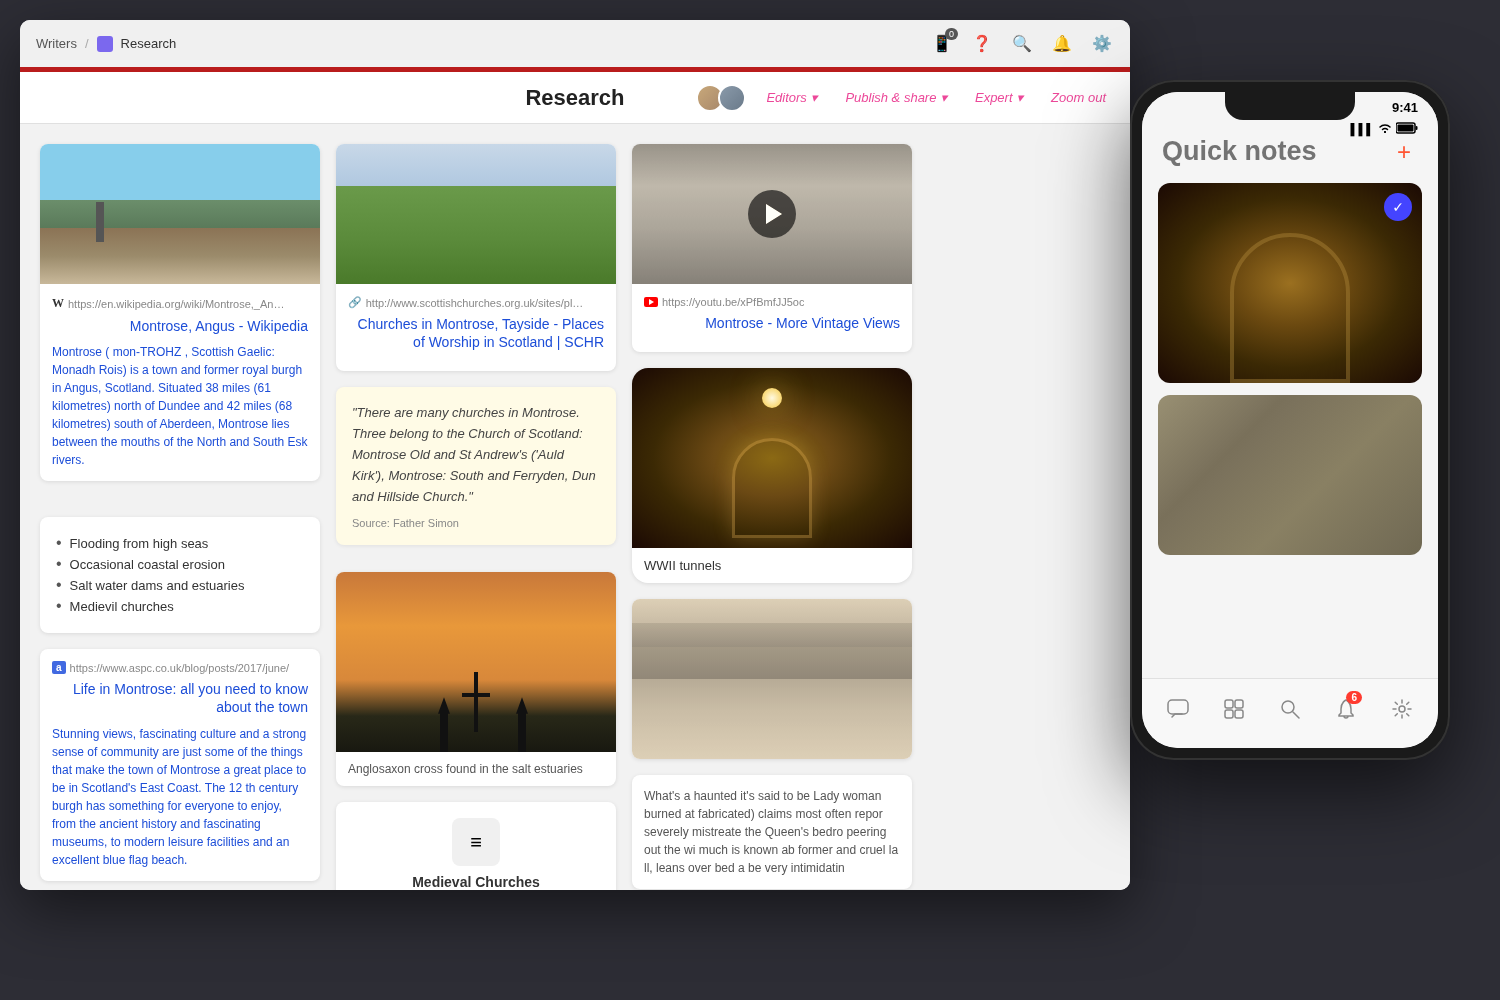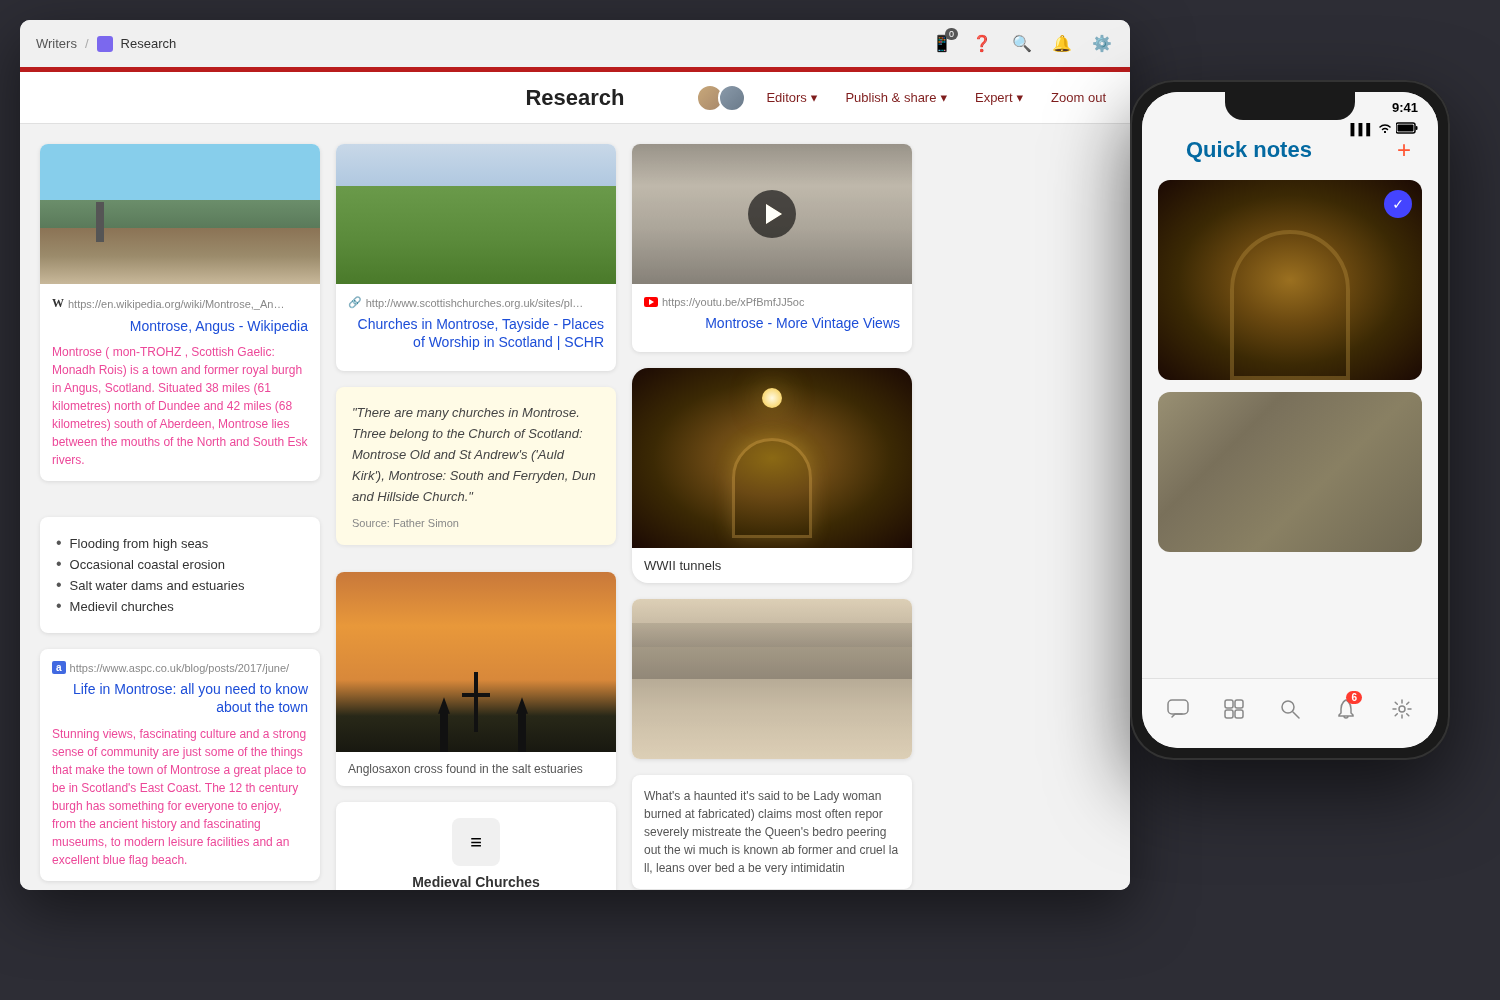--- a/index.html
+++ b/index.html
@@ -118,27 +118,28 @@
       width: 28px;
       height: 28px;
       border-radius: 50%;
       background: #ccc;
       overflow: hidden;
       border: 2px solid white;
     }
     .avatar:nth-child(2) { margin-left: -8px; }
     .toolbar-btn {
       font-size: 13px;
-      color: #7f1d1d;
+      color: #ec4899;
       cursor: pointer;
       display: flex;
       align-items: center;
       gap: 4px;
       padding: 4px 8px;
       border-radius: 4px;
+      font-style: italic;
     }
 
     
     .content-area {
       display: flex;
       height: calc(870px - 104px);
       overflow: hidden;
     }
 
     
@@ -188,21 +189,21 @@
       color: #1d4ed8;
       font-size: 14px;
       font-weight: 500;
       cursor: pointer;
       line-height: 1.3;
       margin-bottom: 8px;
       text-align: right;
     }
     .card-text {
       font-size: 12px;
-      color: #ec4899;
+      color: #1d4ed8;
       line-height: 1.5;
     }
 
     
     .wiki-icon {
       font-size: 12px;
       font-weight: bold;
       color: #333;
       font-family: serif;
     }
@@ -566,24 +567,23 @@
 
     .phone-header {
       display: flex;
       align-items: center;
       justify-content: space-between;
       margin-bottom: 16px;
       padding: 0 4px;
     }
 
     .phone-title {
-      font-size: 22px;
+      font-size: 27px;
       font-weight: 700;
-      color: #0369a1;
-      margin-left: 24px;
+      color: #737373;
     }
 
     .phone-add-btn {
       width: 28px;
       height: 28px;
       display: flex;
       align-items: center;
       justify-content: center;
       color: #ff5533;
       font-size: 22px;

